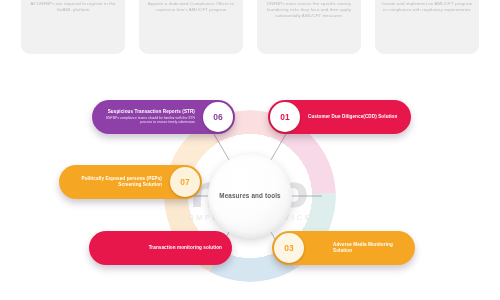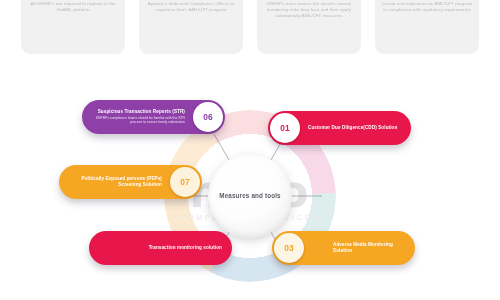--- a/index.html
+++ b/index.html
@@ -161,26 +161,26 @@
     font-size:3.4px;
     line-height:4.3px;
     color:rgba(255,255,255,.82);
     margin-top:.5px;
     filter:blur(.2px);
   }
   .pill.left .pill-body{text-align:right;}
   .pill.right .pill-body{text-align:left;}
 
   
-  #pill-01{left:268px;top:19px;}
+  #pill-01{left:268px;top:8px;}
   #pill-02{left:298px;top:73px;}
   #pill-03{left:272px;top:139px;gap:21px;}
   #pill-04{left:89px;top:139px;}
   #pill-05{left:59px;top:73px;}
-  #pill-06{left:82px;top:8px;}
+  #pill-06{left:92px;top:8px;}
 
   .shadow{box-shadow:0 4px 7px rgba(60,40,70,.25);}
 </style>
 </head>
 <body>
 
 <div id="top-cards">
   <div class="req-card">
     <div class="req-card-text">All DNFBPs are required to register in the GoAML platform</div>
   </div>

